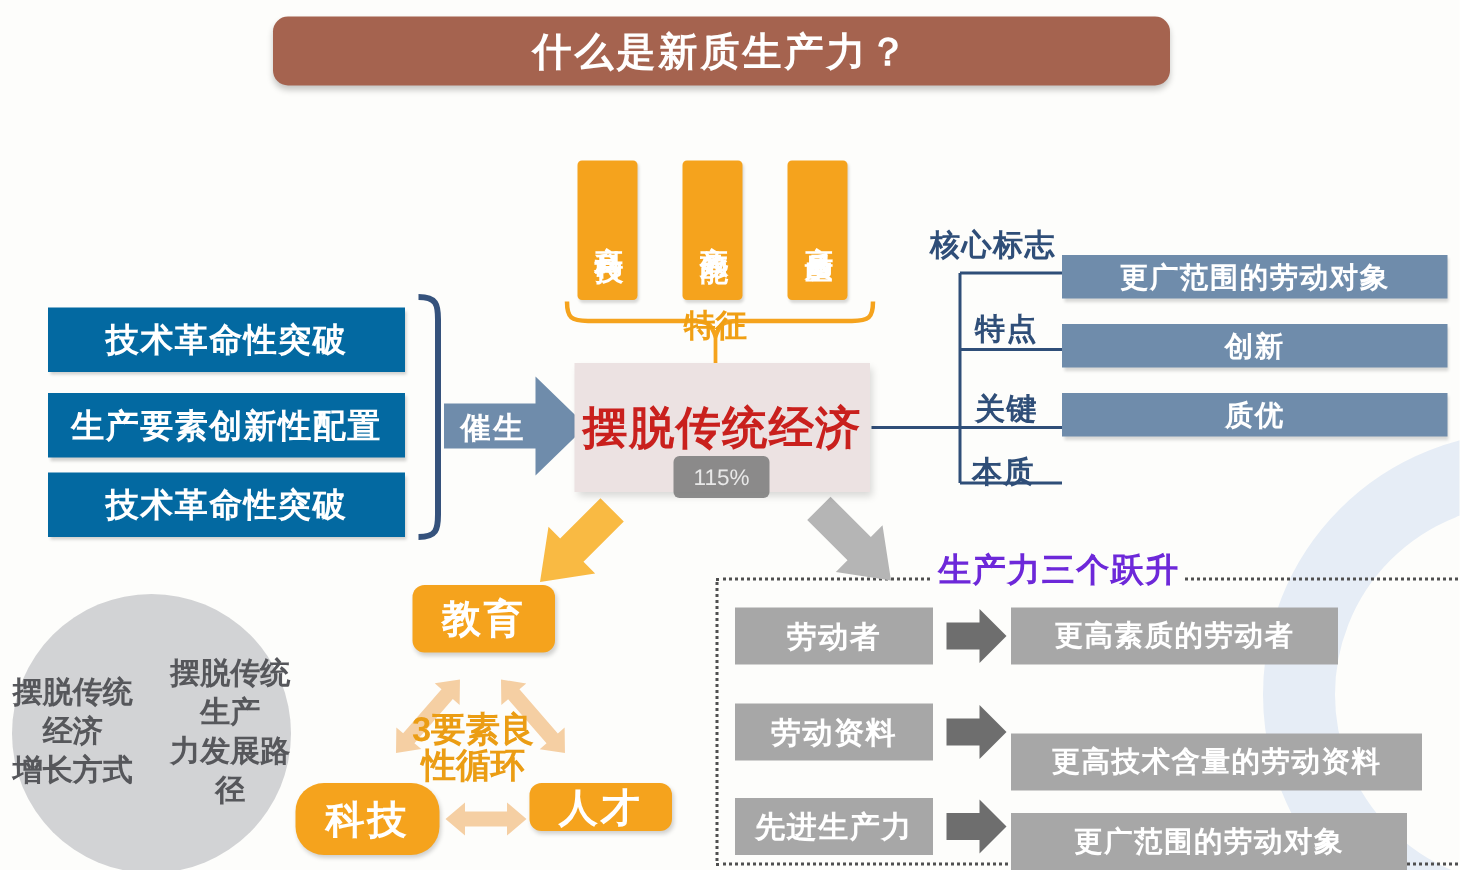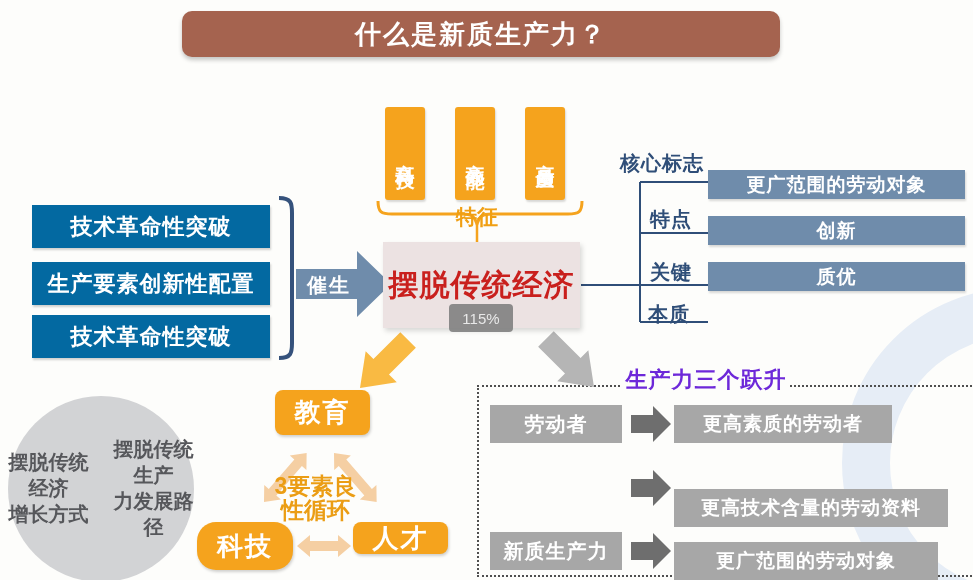--- a/index.html
+++ b/index.html
@@ -176,18 +176,19 @@
   <div class="abs flexc cycle-box" style="left:197px; top:522px; width:96px; height:48px;border-radius:19px;">科技</div>
   <div class="abs flexc cycle-box" style="left:353px; top:522px; width:95px; height:32px;">人才</div>
   <div class="abs cycle-label">3要素良
 性循环</div>
 
   <div class="abs leaps-title">生产力三个跃升</div>
 
   <div class="abs flexc leap-from" style="top:405px;">劳动者</div>
   <div class="abs flexc leap-to" style="top:405px; width:218px;">更高素质的劳动者</div>
 
+  <div class="abs flexc leap-from" style="top:469px;">劳动资料</div>
   <div class="abs flexc leap-to" style="top:469px; width:274px;margin-top:20px;">更高技术含量的劳动资料</div>
 
-  <div class="abs flexc leap-from" style="top:532px;">新质生产力</div>
+  <div class="abs flexc leap-from" style="top:532px;">先进生产力</div>
   <div class="abs flexc leap-to" style="top:532px; width:264px;margin-top:10px;">更广范围的劳动对象</div>
 
 </div>
 
 </body></html>

